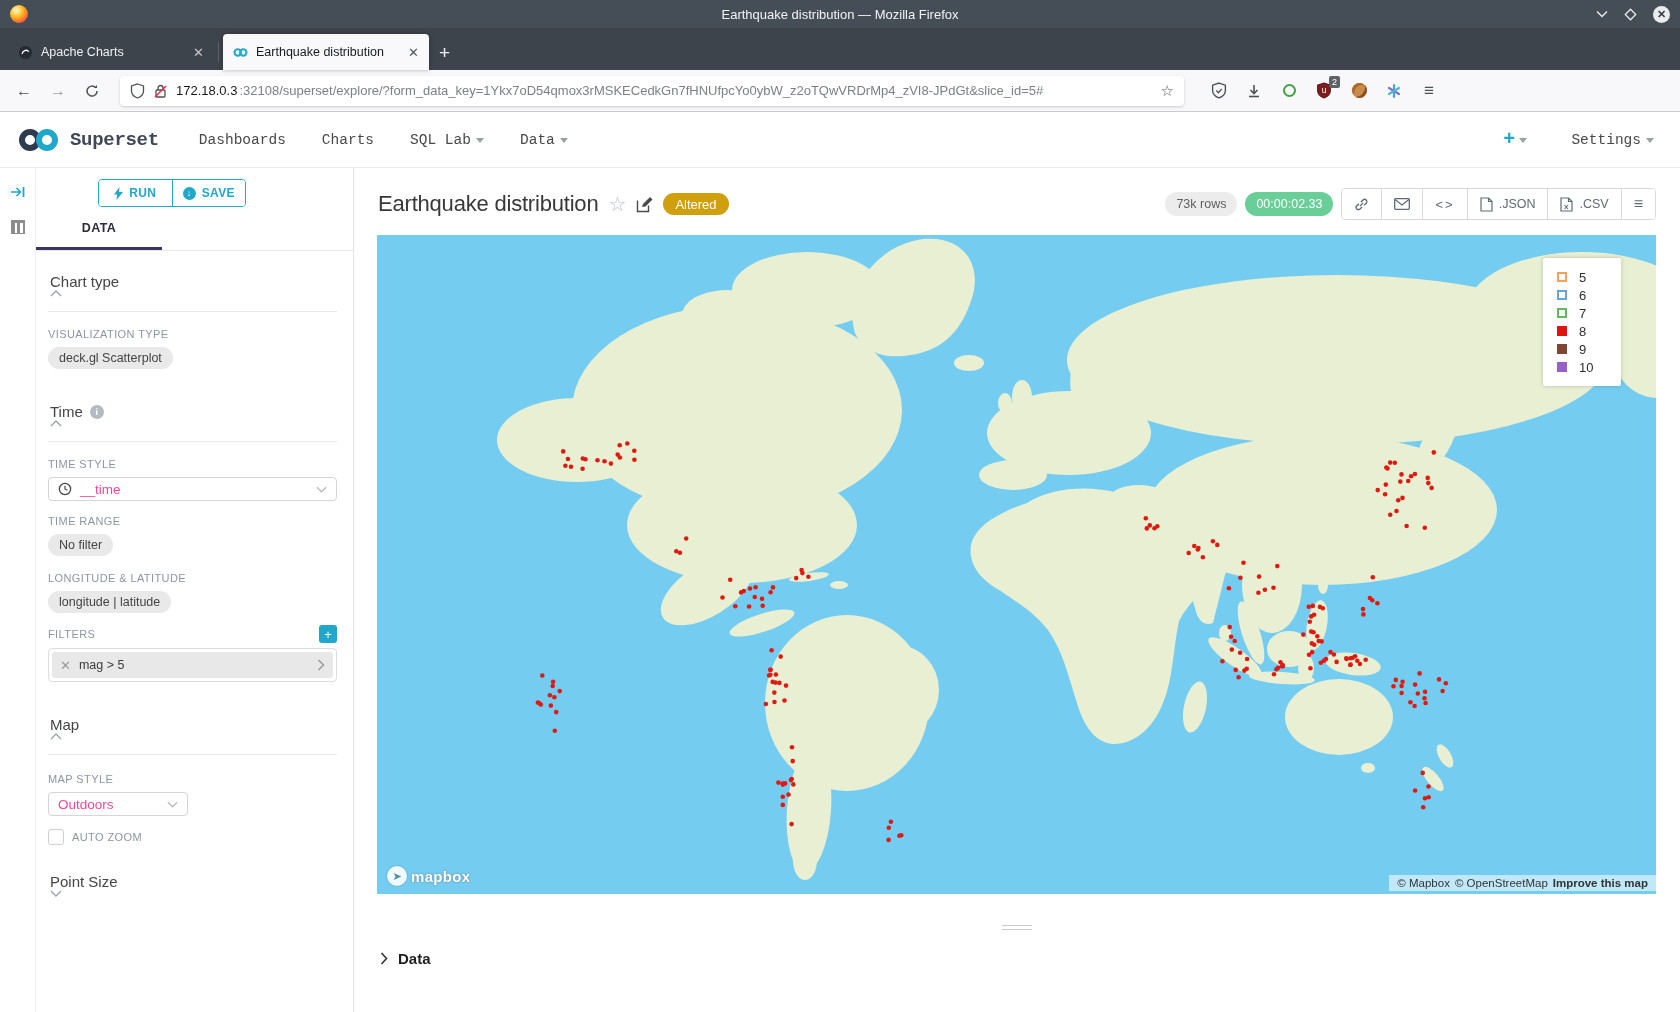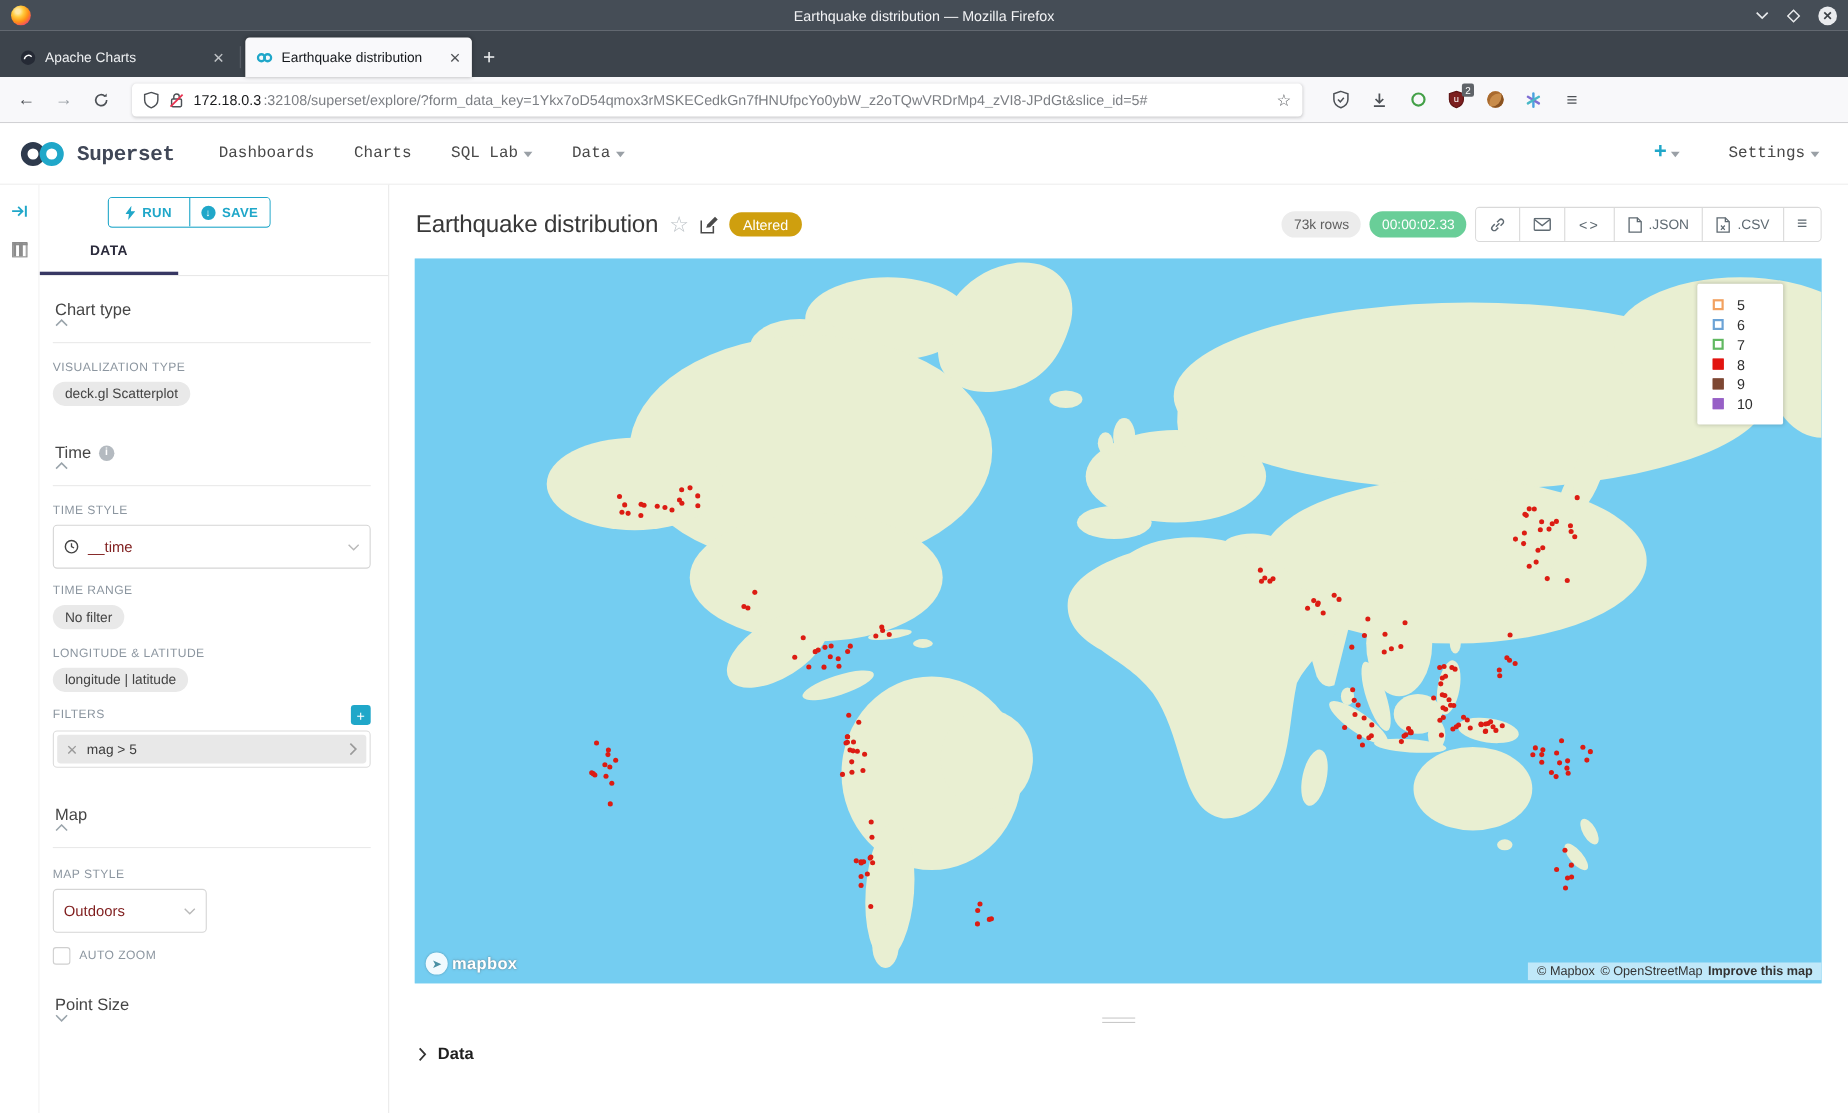--- a/index.html
+++ b/index.html
@@ -84,22 +84,22 @@
     padding:22px 2px 14px 2px; border-bottom:1px solid #e9e9e9;flex-direction:column; }
   .sec-h.mid { padding-top:34px; }
   .sec-h.noline { border-bottom:none; padding-top:26px; }
   .sec-title { font-size:15px; color:#454545; display:flex; align-items:center; gap:7px; }
   .info-i { width:14px; height:14px; border-radius:50%; background:#b4bac0; color:#fff; font-size:9.5px;
     font-weight:bold; display:flex; align-items:center; justify-content:center; font-style:normal; }
   .flabel { font-size:11px; color:#8c96a0; letter-spacing:.4px; margin-top:16px; }
   .flabel.tight { margin-top:14px; }
   .pill { display:inline-flex; align-items:center; height:22px; padding:0 11px; background:#e9e9e9;
     border-radius:11px; font-size:12.5px; color:#444; margin-top:7px; white-space:nowrap; }
-  .select { margin-top:7px; height:40px; border:1px solid #d5d5d5; border-radius:4px; background:#fff;
-    display:flex; align-items:center; padding:0 9px; gap:8px; font-size:13.5px; color:#7f1d1d; }
+  .select { margin-top:7px; height:24px; border:1px solid #d5d5d5; border-radius:4px; background:#fff;
+    display:flex; align-items:center; padding:0 9px; gap:8px; font-size:13.5px; color:#ec4899; }
   .select .sel-caret { margin-left:auto; }
   .two-col { display:flex; margin-top:0; }
   .col-l { width:140px; }
   .col-r { flex:1; padding-left:12px; }
   .checkrow { display:flex; gap:8px; font-size:11px; color:#8c96a0; letter-spacing:.4px; line-height:17px; }
   .checkbox { width:16px; height:16px; border-radius:3px; flex:none; margin-top:1px;
     display:flex; align-items:center; justify-content:center; }
   .checkbox.on { background:var(--accent); color:#fff; font-size:11px; }
   .checkbox.off { background:#fff; border:1.5px solid #cfcfcf; }
   .filters-row { display:flex; align-items:center; justify-content:space-between; margin-top:12px; }

